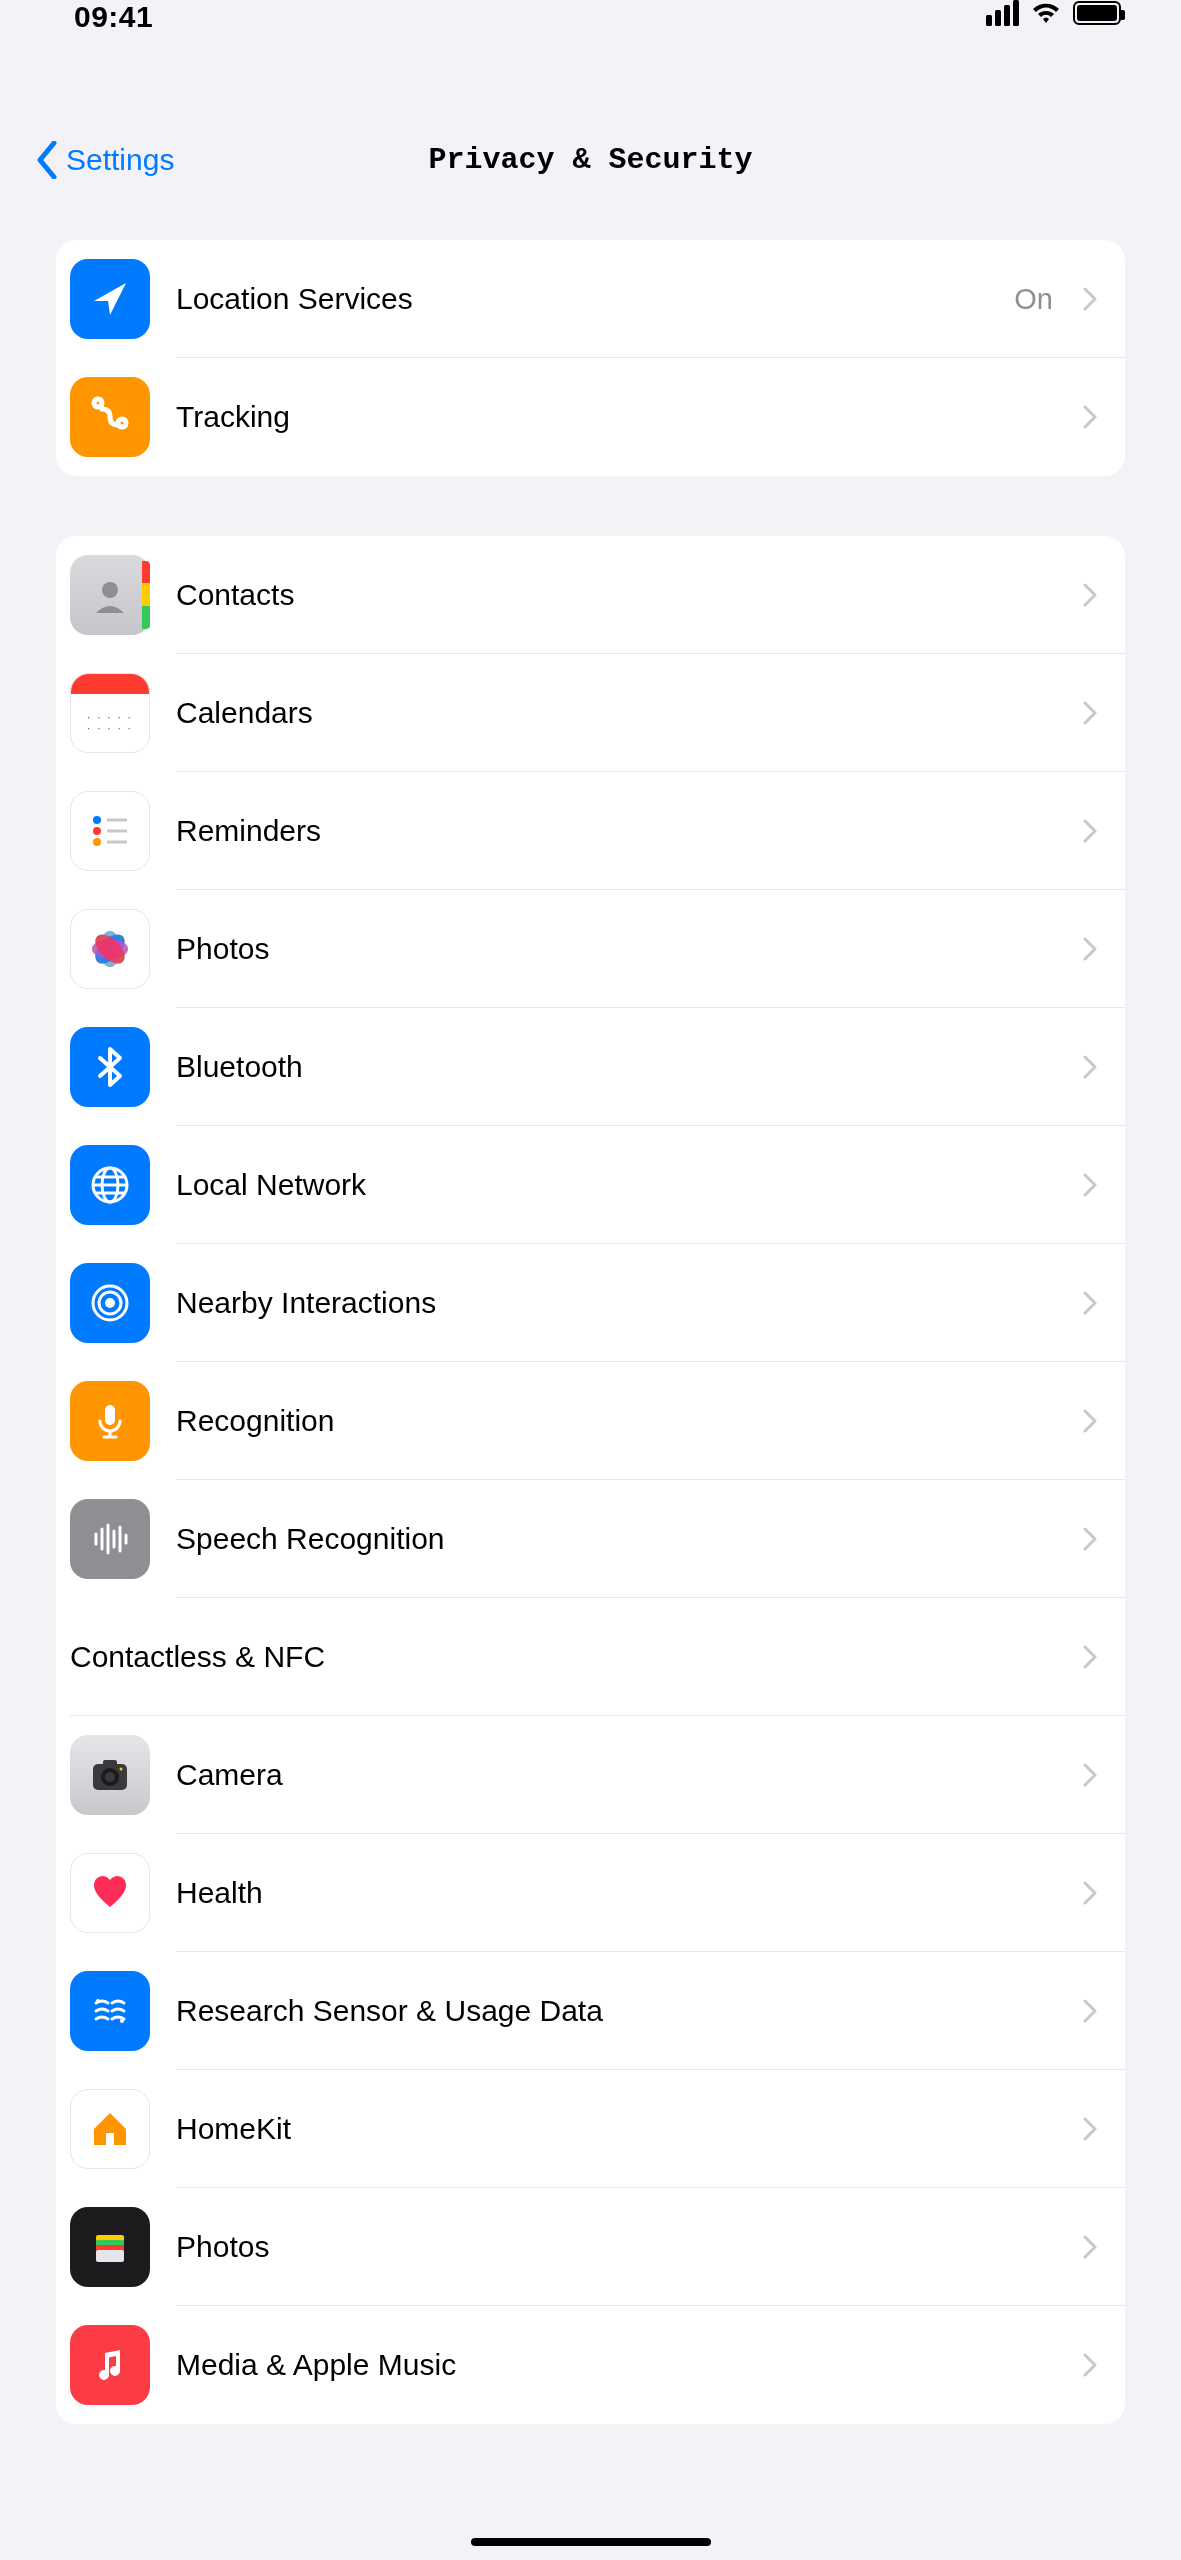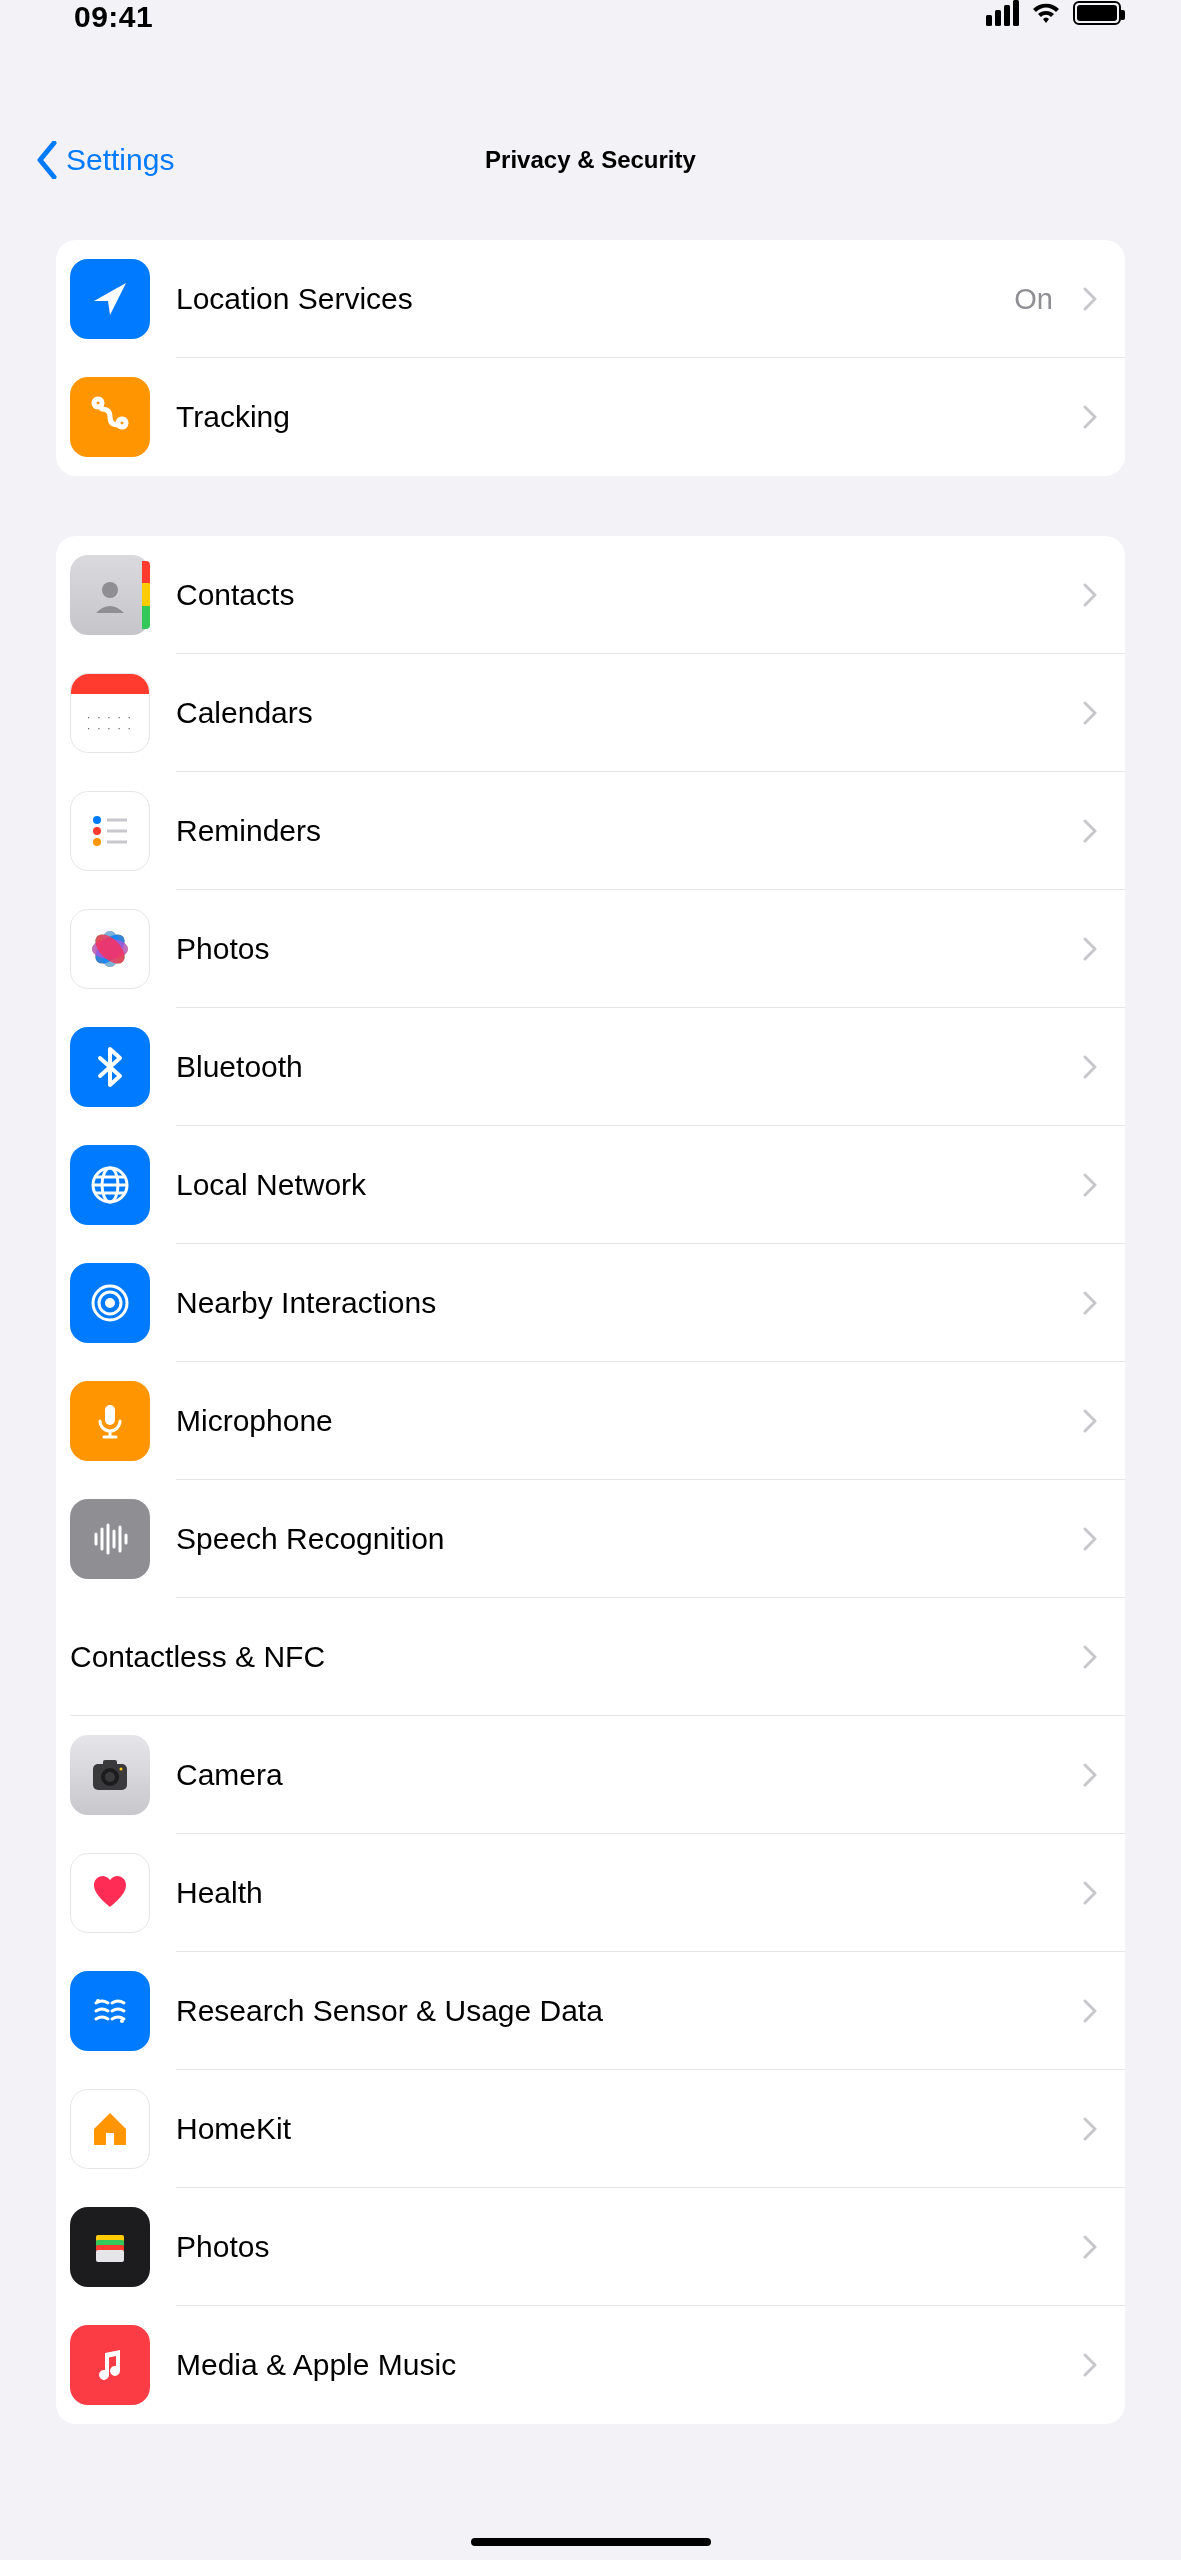--- a/index.html
+++ b/index.html
@@ -46,21 +46,21 @@
   .battery-fill { background: #000; height: 100%; width: 100%; border-radius: 3px; }
   .nav-bar {
     display: flex; align-items: center; justify-content: center;
     position: relative; height: 120px; text-align: right;
   }
   .nav-back {
     position: absolute; left: 36px; display: flex; align-items: center;
     color: #007aff; font-size: 30px; gap: 6px;
   }
   .nav-back svg { width: 24px; height: 38px; }
-  .nav-title { font-size: 24px; font-weight: 600; }
+  .nav-title { font-size: 30px; font-weight: 600; font-family: Liberation Mono, monospace; }
   .group {
     background: #fff; border-radius: 20px;
     margin: 0 56px 60px 56px; overflow: hidden;
   }
   .row {
     display: flex; align-items: center;
     min-height: 118px; padding: 0 28px 0 14px;
     position: relative;
   }
   .row .icon-wrap {
@@ -263,21 +263,21 @@
       </svg>
     <div class="sep"></div>
   </div>
   <div class="row">
     <div class="icon-wrap ic-orange">
       <svg width="44" height="44" viewBox="0 0 44 44">
           <rect x="17" y="6" width="10" height="20" rx="5" fill="#fff"></rect>
           <path d="M12 22 a10 10 0 0 0 20 0 M22 32 L22 38 M16 38 L28 38" stroke="#fff" stroke-width="3" fill="none" stroke-linecap="round"></path>
         </svg>
     </div>
-    <div class="label">Microphone</div>
+    <div class="label">Recognition</div>
     <svg class="chev" viewBox="0 0 14 24">
         <path d="M2 2 L12 12 L2 22"></path>
       </svg>
     <div class="sep"></div>
   </div>
   <div class="row">
     <div class="icon-wrap ic-gray">
       <svg width="44" height="44" viewBox="0 0 44 44">
           <g stroke="#fff" stroke-width="3" stroke-linecap="round">
         <line x1="8" y1="17" x2="8" y2="27"></line>

